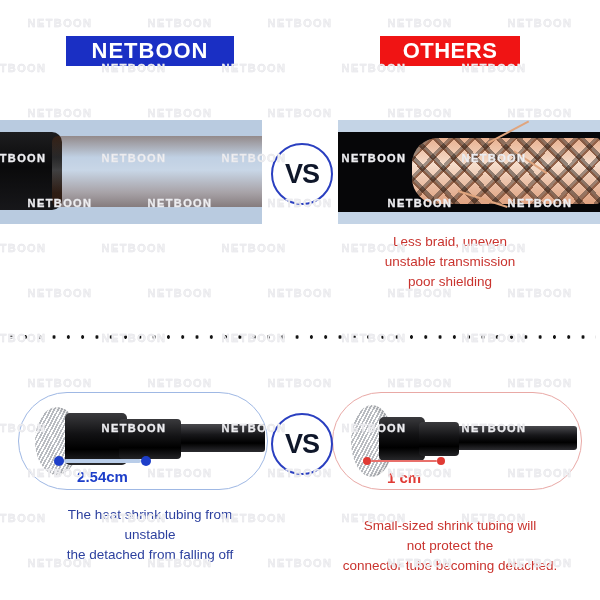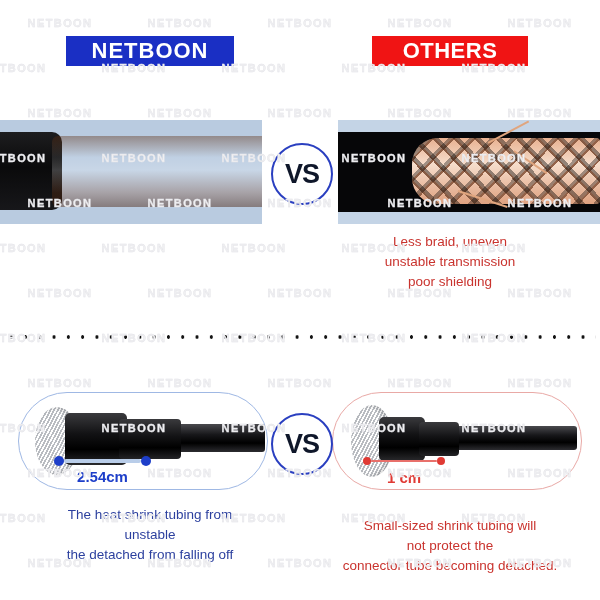--- a/index.html
+++ b/index.html
@@ -35,21 +35,21 @@
   .badge{
     display:flex;align-items:center;justify-content:center;
     height:30px;padding:0 14px;box-sizing:border-box;
   }
   .badge span{
     font-size:22px;font-weight:bold;color:#ffffff;letter-spacing:0.5px;
     line-height:1;
   }
   .badge-blue{background:#1a2fc4;width:168px;}
   .badge-blue span{letter-spacing:1px;}
-  .badge-red{background:#f01414;width:156px;text-align:right;}
+  .badge-red{background:#f01414;width:140px;text-align:right;}
 
   
   .photos{
     position:absolute;top:120px;left:0;width:600px;height:104px;
   }
   .photo{
     position:absolute;top:0;height:104px;overflow:hidden;
   }
   .photo-left{left:0;width:262px;background:#b9cbe0;}
   .photo-right{left:338px;width:262px;background:#c4d4e6;}

